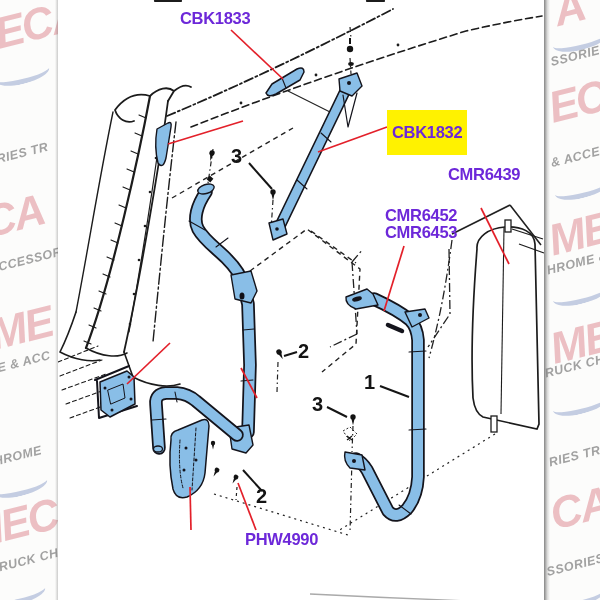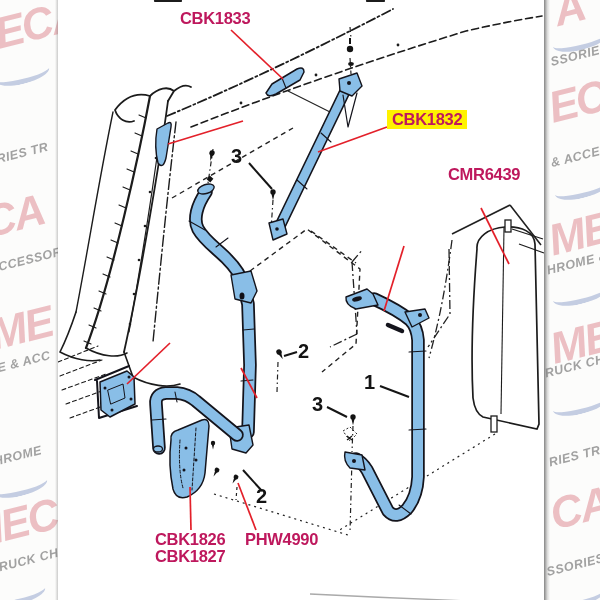--- a/index.html
+++ b/index.html
@@ -15,23 +15,23 @@
   .wm-right::before{content:"";position:absolute;left:0;top:0;bottom:0;width:6px;
      background:linear-gradient(90deg,rgba(35,35,35,.55),rgba(60,60,60,.18) 55%,rgba(60,60,60,0));}
   .wm-big{position:absolute;font-style:italic;font-weight:bold;font-size:44px;line-height:44px;
      color:rgba(197,47,58,.30);letter-spacing:-2px;transform:rotate(-14deg);white-space:nowrap;
      text-shadow:0 0 1px rgba(255,255,255,.7);}
   .wm-gray{position:absolute;font-style:italic;font-weight:bold;font-size:12.5px;
      color:rgba(118,118,118,.68);letter-spacing:.5px;transform:rotate(-14deg);white-space:nowrap;}
   .wm-swoosh{position:absolute;width:56px;height:15px;border-radius:50%;
      border-bottom:5px solid rgba(52,82,162,.28);transform:rotate(-14deg);}
   
-  .plabel{position:absolute;z-index:4;color:#be185d;font-weight:bold;font-size:16.5px;
+  .plabel{position:absolute;z-index:4;color:#6d28d9;font-weight:bold;font-size:16.5px;
      line-height:17px;letter-spacing:-.3px;white-space:nowrap;}
-  .plabel.hl{background:#FFF200;padding:1px 5px;}
+  .plabel.hl{background:#FFF200;padding:14px 5px;}
   .pnum{position:absolute;z-index:4;color:#141414;font-weight:bold;font-size:20px;line-height:20px;}
 </style>
 </head>
 <body>
 
 <div class="stage">
 
   <svg class="drawing" width="600" height="600" viewBox="0 0 600 600">
 
     <g stroke="#1c1c1c" fill="none" stroke-linecap="round">
@@ -228,23 +228,23 @@
       <path d="M191 530 L190 487"></path>
       <path d="M256 530 L238 483"></path>
     </g>
 
     <path d="M310 594 Q430 600 556 604" stroke="#aaaaaa" stroke-width="1.3" fill="none"></path>
   </svg>
 
   <div class="plabel" style="left:180px;top:10px">CBK1833</div>
   <div class="plabel hl" style="left:387px;top:110px">CBK1832</div>
   <div class="plabel" style="left:448px;top:166px">CMR6439</div>
-  <div class="plabel" style="left:155px;top:531px">
-    <div>CBK1826</div>
-    <div>CBK1827</div>
+  <div class="plabel" style="left:385px;top:207px">
+    <div>CMR6452</div>
+    <div>CMR6453</div>
   </div>
   <div class="plabel" style="left:245px;top:531px">PHW4990</div>
 
   <div class="pnum" style="left:231px;top:146px">3</div>
   <div class="pnum" style="left:298px;top:341px">2</div>
   <div class="pnum" style="left:364px;top:372px">1</div>
   <div class="pnum" style="left:312px;top:394px">3</div>
   <div class="pnum" style="left:256px;top:486px">2</div>
 
   <div class="wm-band wm-left">

